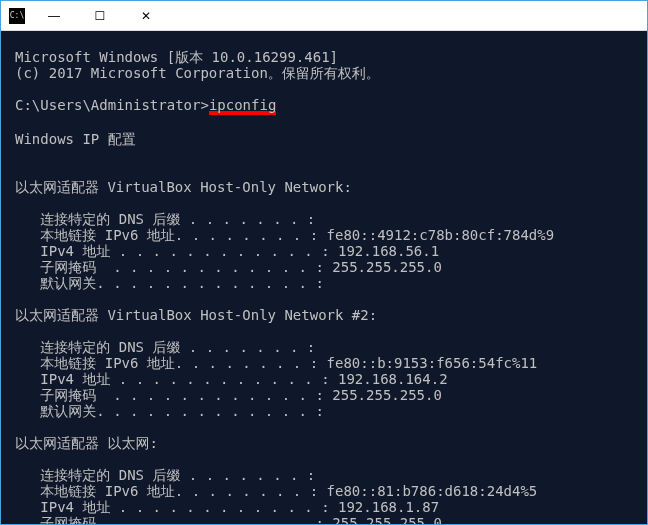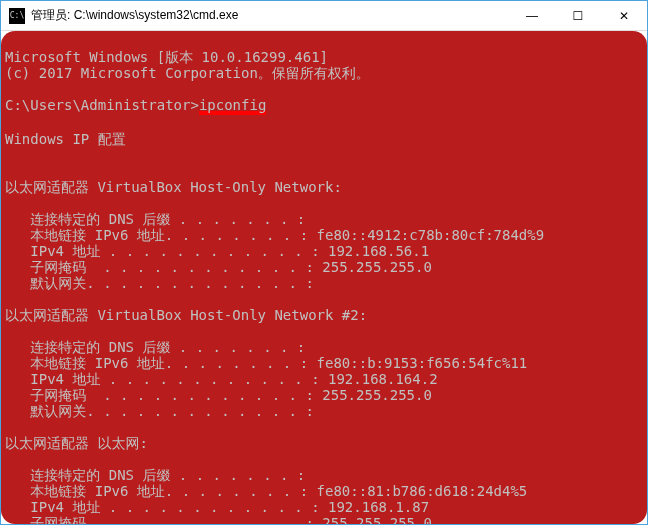--- a/index.html
+++ b/index.html
@@ -46,46 +46,44 @@
       width: 46px;
       height: 100%;
       display: flex;
       align-items: center;
       justify-content: center;
       font-family: sans-serif;
       font-size: 12px;
       color: #000;
     }
     .terminal {
-      background: #b91c1c;
+      background: #0f172a;
       color: #c0c0c0;
       height: calc(100% - 30px);
-      padding: 2px 4px;
+      padding: 2px 14px;
       font-size: 14px;
       line-height: 16px;
       white-space: pre;
       overflow: hidden;
       font-family: "NSimSun", "SimSun", "Consolas", monospace;
       letter-spacing: 0;
-      border-radius: 14px;
     }
     .underline {
       display: inline-block;
       border-bottom: 4px solid #ff0000;
       line-height: 12px;
     }
     .row { white-space: pre; }
     .kv { white-space: pre; }
   </style>
 </head>
 <body>
 
 <div class="titlebar">
   <span class="titlebar-icon">C:\</span>
-  <span class="titlebar-text">管理员: C:\windows\system32\cmd.exe</span>
   <div class="window-controls">
     <div class="win-btn">—</div>
     <div class="win-btn">☐</div>
     <div class="win-btn close">✕</div>
   </div>
 </div>
 
 <div class="terminal">
 <span class="row">Microsoft Windows [版本 10.0.16299.461]</span>
 <span class="row">(c) 2017 Microsoft Corporation。保留所有权利。</span>

